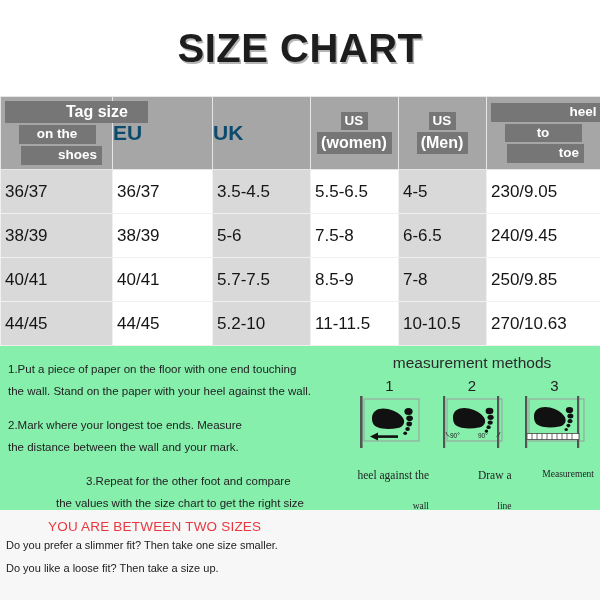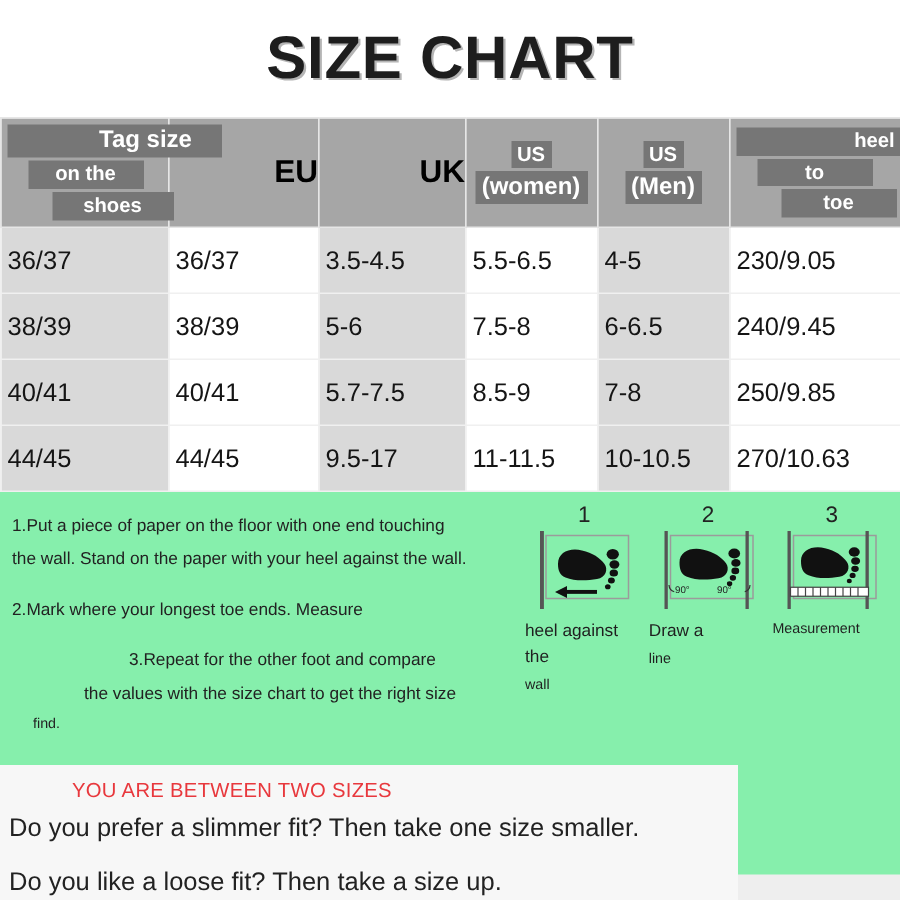--- a/index.html
+++ b/index.html
@@ -10,21 +10,21 @@
     width: 600px;
     height: 600px;
     background: #eeeeee;
     font-family: "Liberation Sans", sans-serif;
     overflow: hidden;
     position: relative;
   }
 
   
   .title-bar {
-    height: 78px;
+    height: 96px;
     display: flex;
     align-items: center;
     justify-content: center;
     background: #ffffff;
   }
   .chart-title {
     font-family: "Liberation Sans", sans-serif;
     font-size: 40px;
     font-weight: bold;
     letter-spacing: 0.5px;
@@ -47,24 +47,24 @@
   .size-table col.c6 { width: 114px; }
 
   .size-table th {
     height: 72px;
     background: #a6a6a6;
     border: 1px solid #e6e6e6;
     padding: 0;
     vertical-align: middle;
   }
   .hdr-simple {
-    color: #000000;
+    color: #0c4a6e;
     font-size: 21px;
     font-weight: bold;
-    text-align: right;
+    text-align: left;
   }
   .hdr-stack {
     display: flex;
     flex-direction: column;
     align-items: flex-start;
     justify-content: center;
     gap: 2px;
     height: 72px;
     padding-left: 4px;
     box-sizing: border-box;
@@ -74,21 +74,21 @@
     display: inline-block;
     background: #767676;
     color: #ffffff;
     font-size: 13.5px;
     line-height: 1.25;
     padding: 1px 5px 1px 4px;
     white-space: nowrap;
   }
   .hl.big { font-size: 16px; }
   .hl.i1 { margin-left: 14px; }
-  .hl.i2 { margin-left: 30px; }
+  .hl.i2 { margin-left: 16px; text-align: right; }
   .hl.w1 { min-width: 92px; padding-left: 46px; }
   .hl.w2 { min-width: 68px; }
   .hl.w3 { min-width: 72px; }
 
   .size-table td {
     height: 35px;
     border: 1px solid #f0f0f0;
     text-align: left;
     font-size: 17px;
     color: #151515;
@@ -140,45 +140,46 @@
   .dnum {
     text-align: center;
     font-size: 15px;
     color: #222222;
     line-height: 1.1;
     margin-bottom: 1px;
   }
   .dbox { position: relative; height: 56px; }
   .dsvg { display: block; }
   .dcap {
-    text-align: left;
+    text-align: right;
     font-size: 9.5px;
     color: #1f1f1f;
     line-height: 1.5;
-    margin-top: 3px;
+    margin-top: 15px;
+    font-family: Liberation Serif, serif;
   }
   .dcap.lg { font-size: 11.5px; }
 
   
   .footer {
     position: absolute;
     left: 0;
     top: 510px;
-    width: 492px;
+    width: 600px;
     background: #f7f7f7;
     height: 90px;
   }
   .between {
     color: #e8383d;
     font-size: 13.5px;
     padding: 9px 0 0 48px;
     letter-spacing: 0.2px;
   }
   .fit-line {
-    font-size: 17px;
+    font-size: 11px;
     color: #222222;
     padding-left: 6px;
     line-height: 2.1;
   }
 </style>
 </head>
 <body>
 
 <div class="title-bar">
   <div class="chart-title">SIZE CHART</div>
@@ -250,42 +251,44 @@
       <td class="shade">40/41</td>
       <td>40/41</td>
       <td class="shade">5.7-7.5</td>
       <td>8.5-9</td>
       <td class="shade">7-8</td>
       <td>250/9.85</td>
     </tr>
     <tr>
       <td class="shade">44/45</td>
       <td>44/45</td>
-      <td class="shade">9.5-17</td>
+      <td class="shade">5.2-10</td>
       <td>11-11.5</td>
       <td class="shade">10-10.5</td>
       <td>270/10.63</td>
     </tr>
   </tbody>
 </table>
 
 <div class="lower">
 
   <div class="steps">
     <div class="ln">1.Put a piece of paper on the floor with one end touching</div>
     <div class="ln">the wall. Stand on the paper with your heel against the wall.</div>
     <div class="gap"></div>
     <div class="ln">2.Mark where your longest toe ends. Measure</div>
+    <div class="ln">the distance between the wall and your mark.</div>
     <div class="gap"></div>
     <div class="ln ind1">3.Repeat for the other foot and compare</div>
     <div class="ln ind2">the values with the size chart to get the right size</div>
     <div class="ln small">find.</div>
   </div>
 
   <div class="methods">
+    <div class="methods-title">measurement methods</div>
 
     <div class="diagrams">
 
       <div class="diagram">
         <div class="dnum">1</div>
         <div class="dbox">
           <svg class="dsvg" width="79" height="56" viewBox="0 0 79 56">
             <rect x="14" y="3" width="55" height="42" fill="none" stroke="#9b9b9b" stroke-width="1"></rect>
             <rect x="10" y="0" width="2.6" height="52" fill="#555555"></rect>
             <path d="M22 22 C22 14, 30 11, 38 13 C45 14.5, 50 18, 53 22 C55.5 25.5, 54 31, 48 32 C41 33.2, 33 33.5, 27 31 C23 29.3, 22 26, 22 22 Z" fill="#111111"></path>

